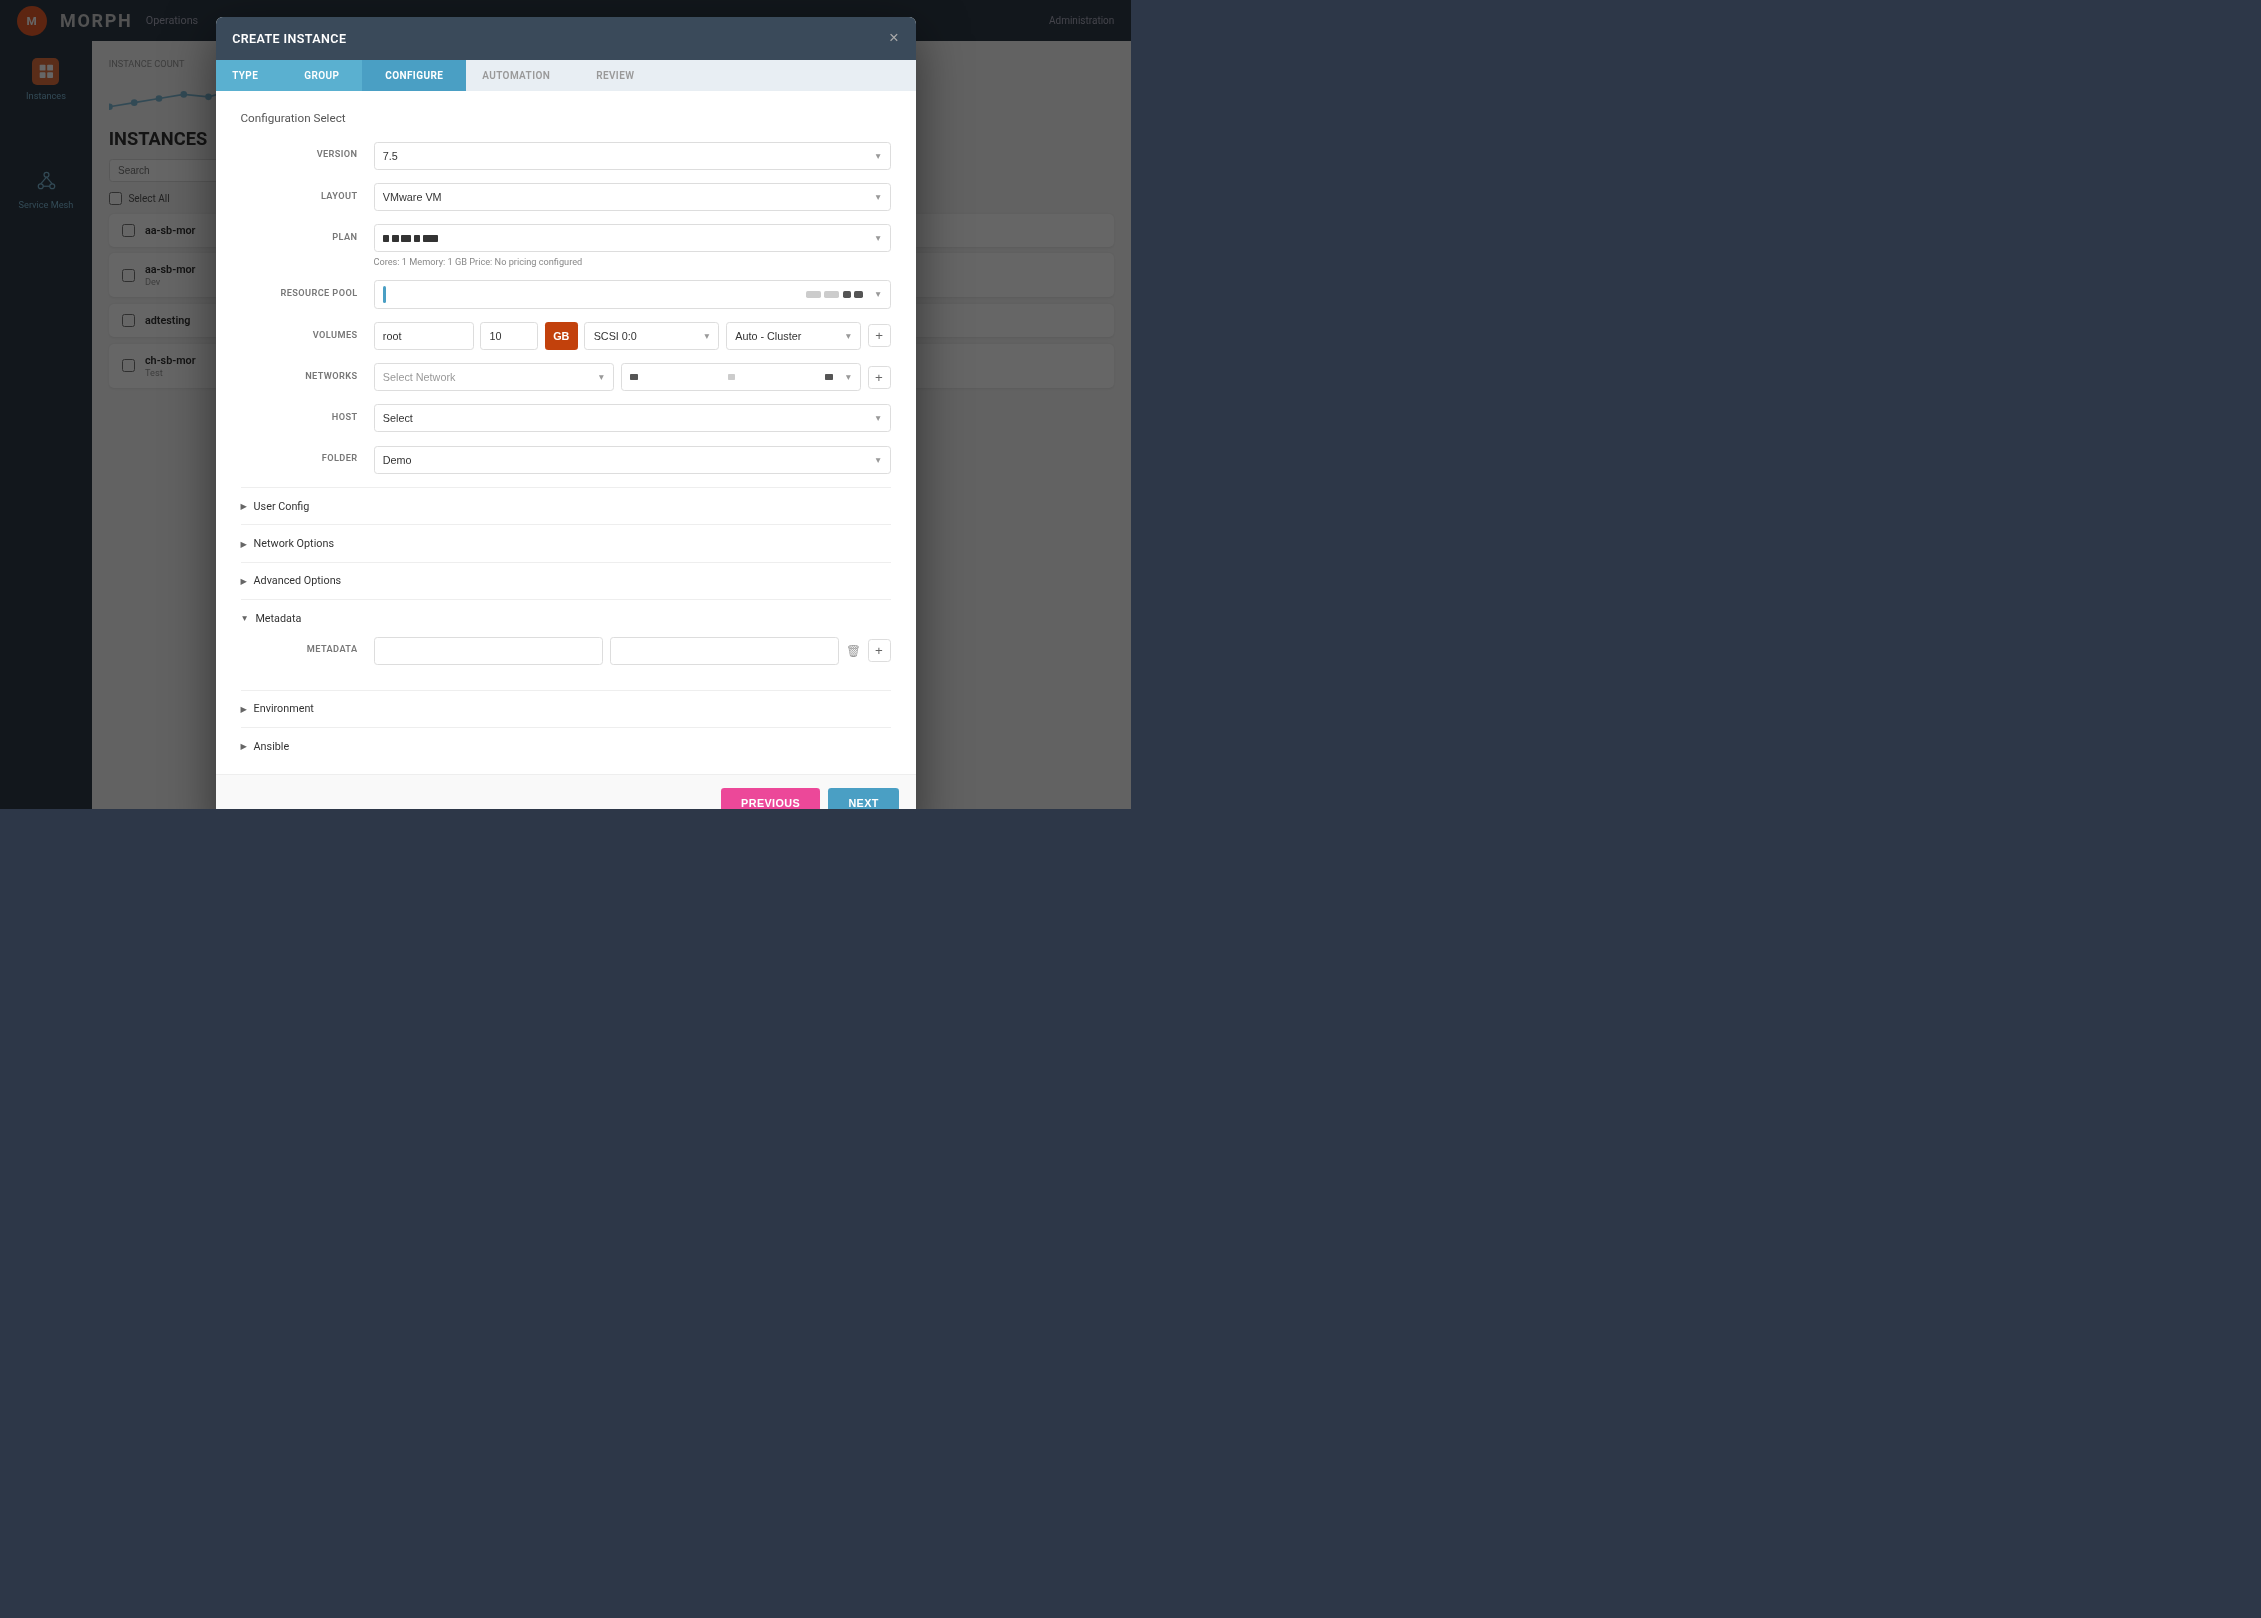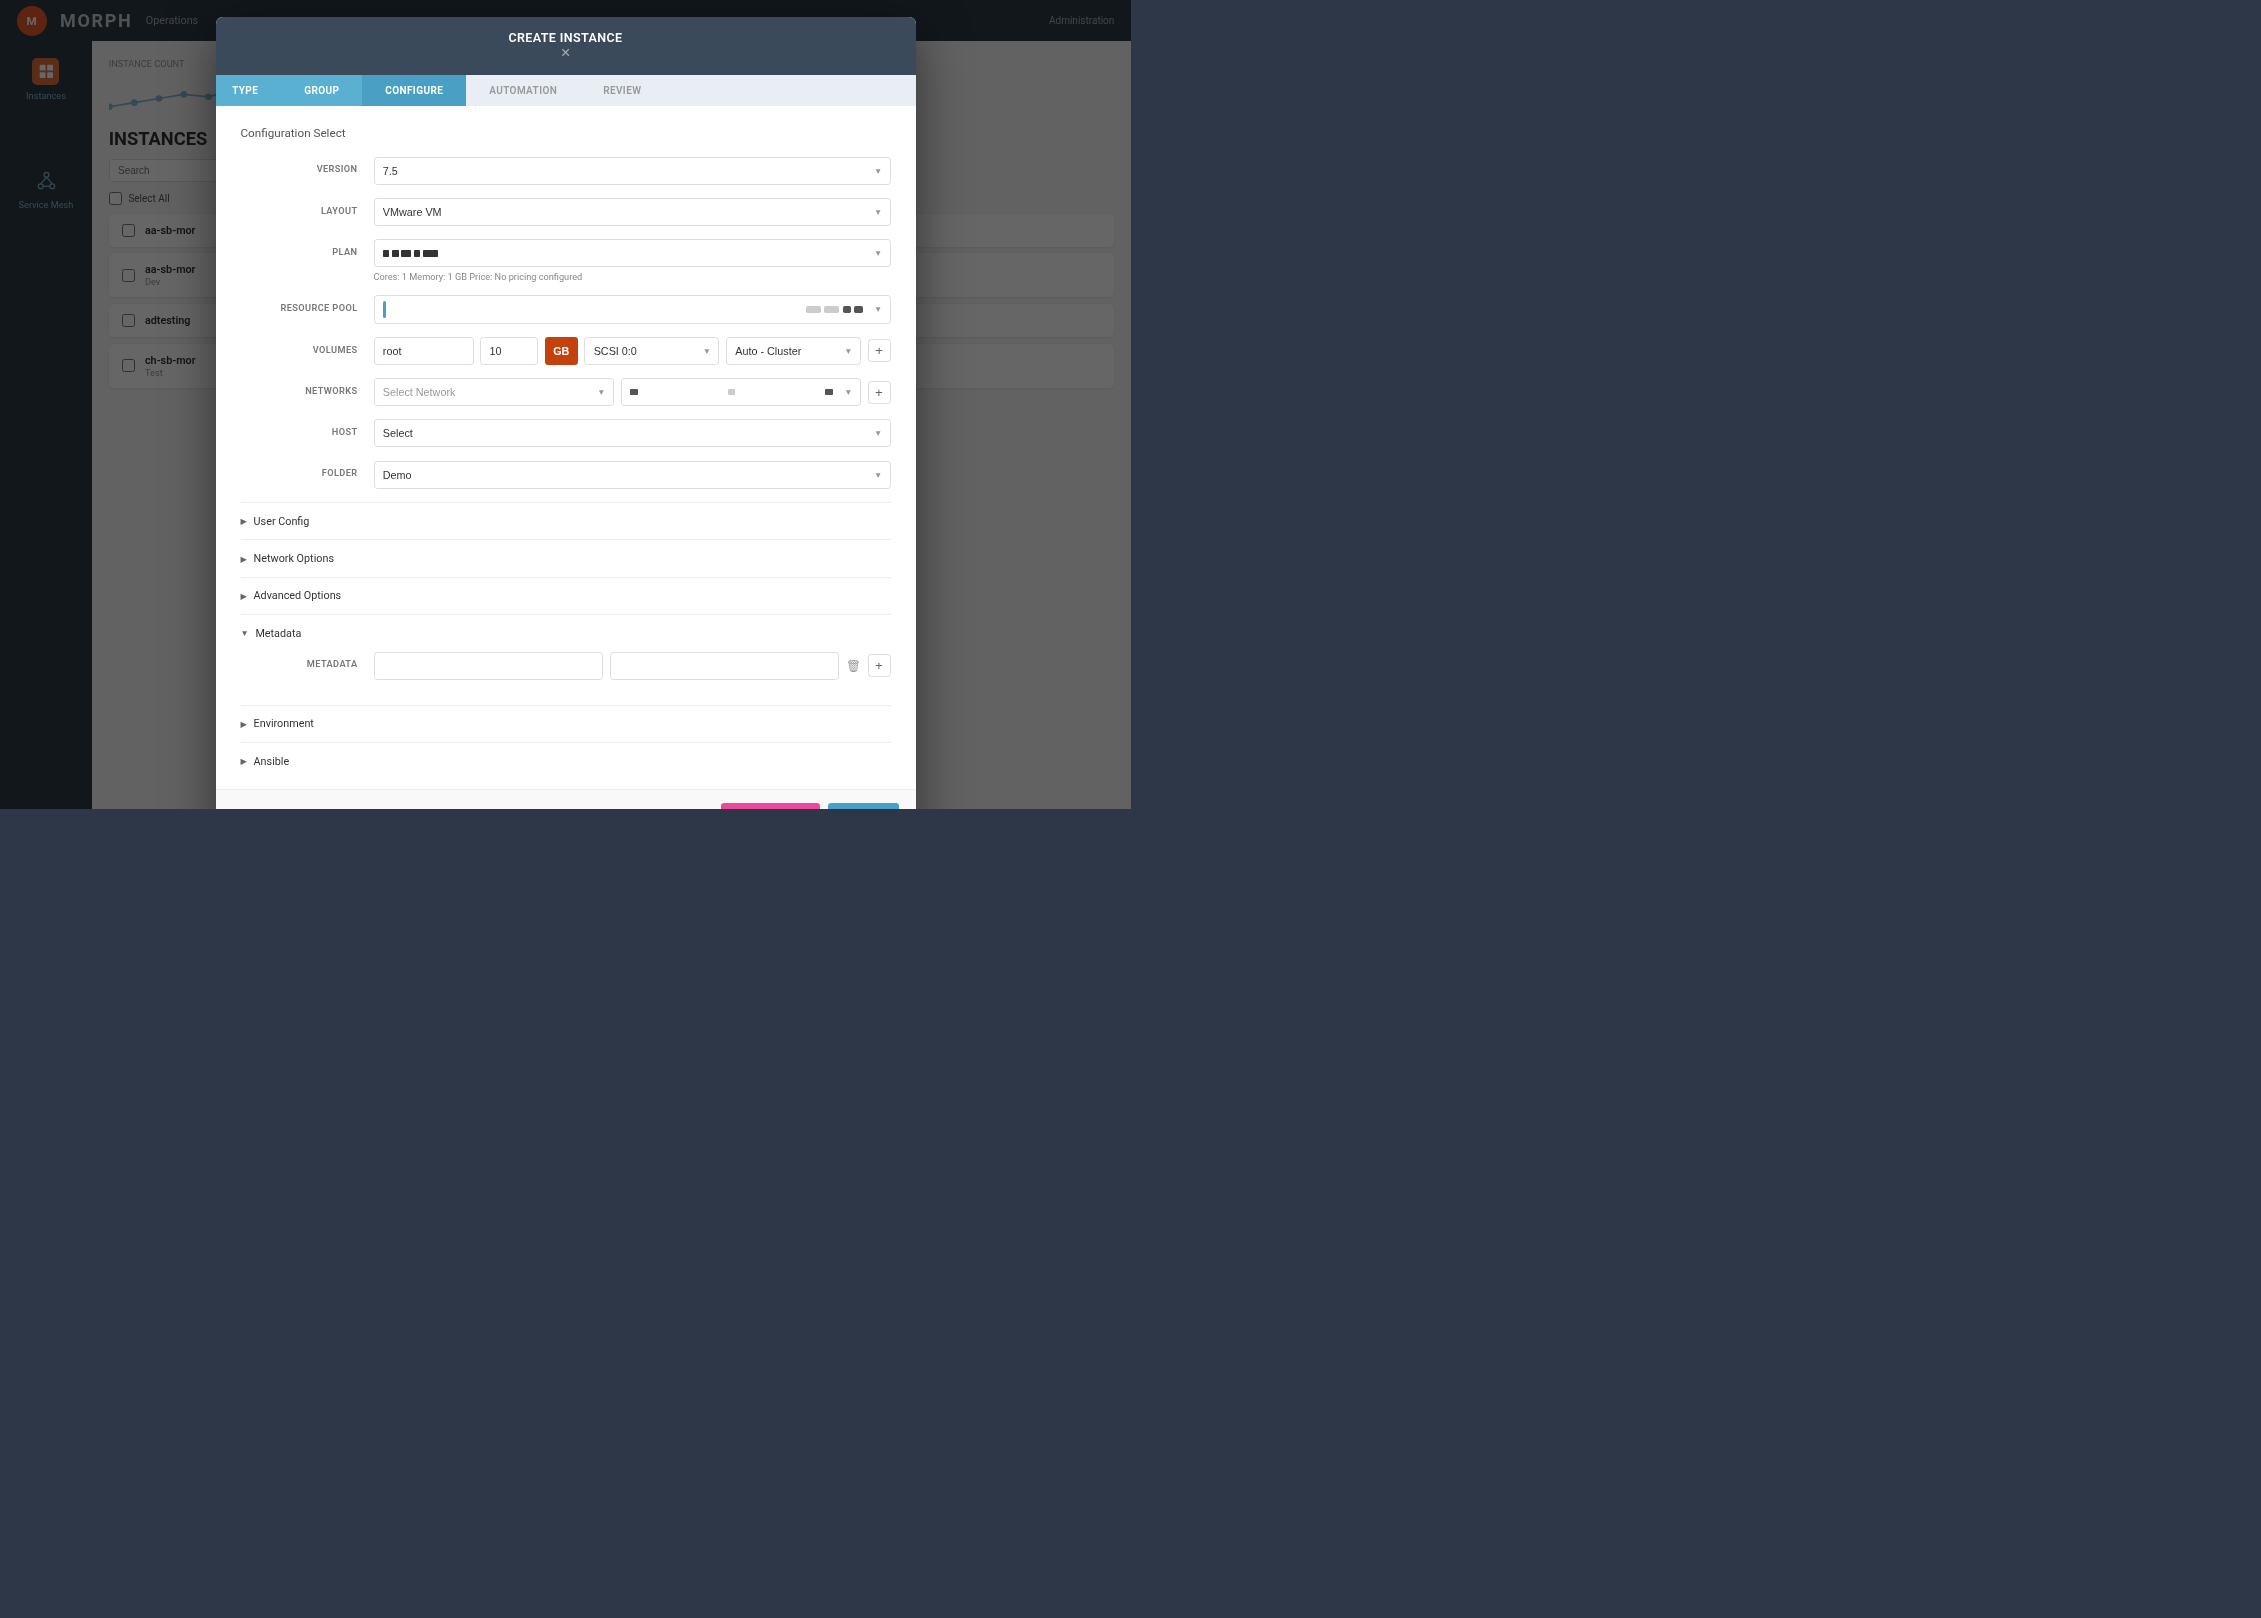--- a/index.html
+++ b/index.html
@@ -152,21 +152,20 @@
       overflow: hidden;
       box-shadow: 0 16.7px 50px rgba(0,0,0,0.5);
     }
 
     .modal-header {
       background: #3a4a5a;
       padding: 13.3px 16.7px;
       display: flex;
       align-items: center;
       justify-content: space-between;
-      flex-direction: column;
     }
 
     .modal-title {
       color: white;
       font-size: 12.5px;
       font-weight: 600;
       letter-spacing: 0.4px;
       text-transform: uppercase;
     }
 
@@ -583,21 +582,21 @@
   <div class="wizard-steps">
     <div class="step completed" style="background:#5ab0d0; color:white; padding-right:23px;">
       <span>TYPE</span>
     </div>
     <div class="step completed" style="background:#5ab0d0; color:white; padding-left:23px; padding-right:23px;">
       <span>GROUP</span>
     </div>
     <div class="step active" style="background:#4a9fc4; color:white; padding-left:23px; padding-right:23px; font-weight:700;">
       <span>CONFIGURE</span>
     </div>
-    <div class="step" style="padding-left:23px; padding-right:23px;">
+    <div class="step" style="padding-left:16px; padding-right:23px;">
       <span>AUTOMATION</span>
     </div>
     <div class="step" style="padding-left:23px; padding-right:23px;">
       <span>REVIEW</span>
     </div>
   </div>
 
   <div class="modal-body">
     <div class="section-title">Configuration Select</div>
 

